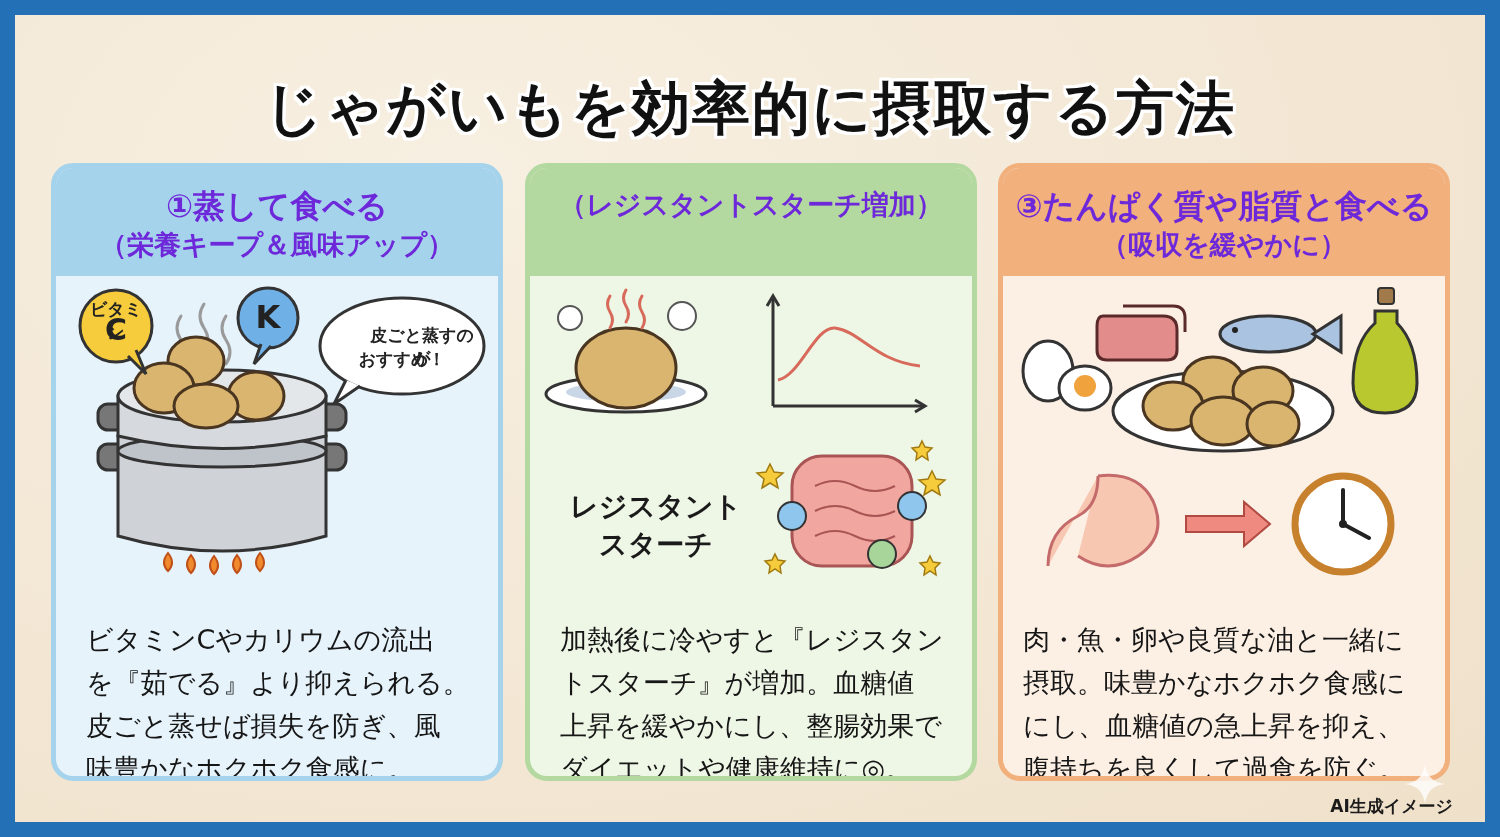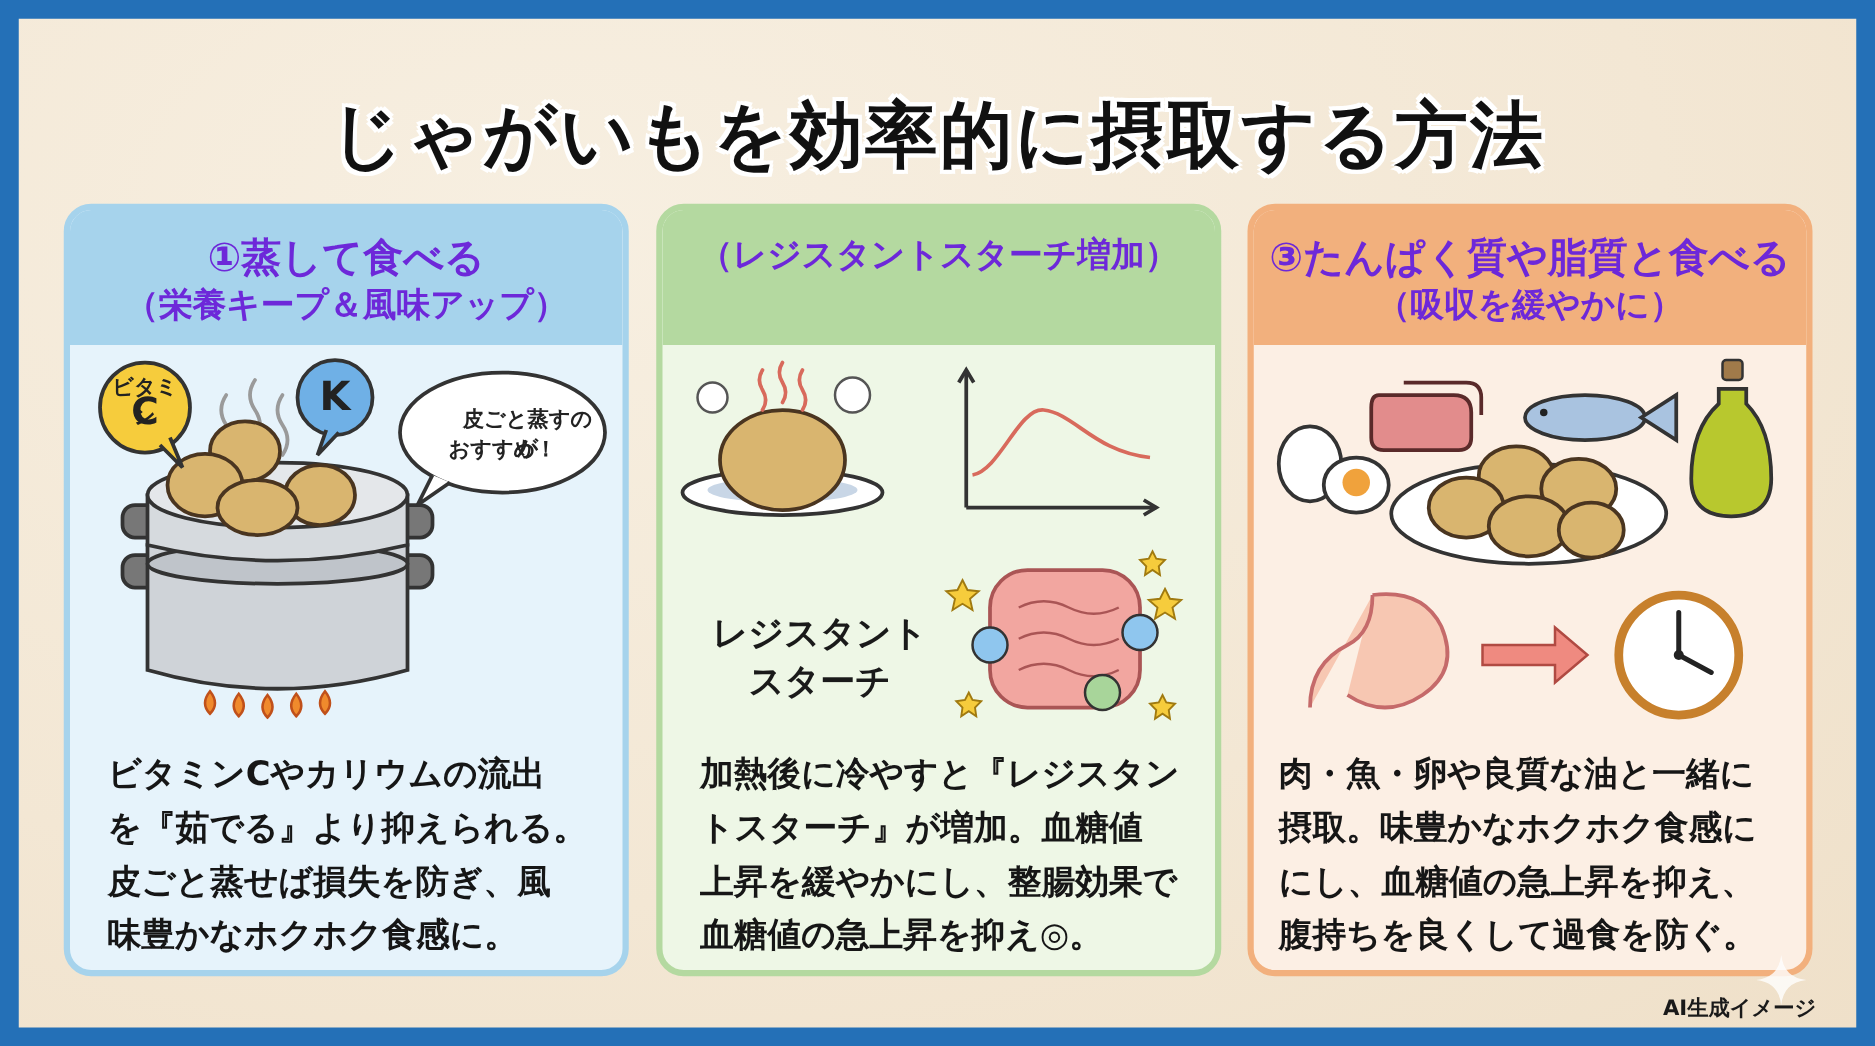--- a/index.html
+++ b/index.html
@@ -29,21 +29,21 @@
   .card.c2 { left: 510px; border-color: #b4d9a0; background: #eef7e6; }
   .card.c3 { left: 983px; border-color: #f2b07d; background: #fcefe4; }
   .card-head { height: 108px; padding-top: 18px; text-align: center; color: #6d28d9; }
   .c1 .card-head { background: #a6d3ec; }
   .c2 .card-head { background: #b4d9a0; }
   .c3 .card-head { background: #f2b07d; }
   .card-head .h1 { font-size: 32px; font-weight: bold; line-height: 40px; }
   .card-head .h2 { font-size: 27px; font-weight: bold; line-height: 38px; }
   .card-illu { position: relative; height: 322px; }
   .card-text {
-    padding: 0 18px 0 30px; font-size: 27px; font-weight: bold; line-height: 43px; color: #161616;
+    padding: 0 18px 0 30px; font-size: 27px; font-weight: normal; line-height: 43px; color: #161616; margin-top: 20px;
   }
   .c3 .card-text { padding-left: 20px; }
   .bubble-text { position: absolute; font-weight: bold; color: #222; text-align: center; }
   .rs-label { position: absolute; left: 40px; top: 212px; font-size: 28px; font-weight: bold; line-height: 38px; text-align: center; color: #1a1a1a; }
   .footer-note { position: absolute; right: 32px; bottom: 4px; font-size: 17px; font-weight: bold; color: #1a1a1a; }
   .sparkle { position: absolute; right: 40px; bottom: 18px; width: 40px; height: 40px; opacity: .8; }
 </style>
 </head>
 <body>
 
@@ -157,21 +157,21 @@
       </svg>
       <div class="rs-label">
         <div>レジスタント</div>
         <div>スターチ</div>
       </div>
     </div>
     <div class="card-text">
       <div>加熱後に冷やすと『レジスタン</div>
       <div>トスターチ』が増加。血糖値</div>
       <div>上昇を緩やかにし、整腸効果で</div>
-      <div>血糖値の急上昇を抑え◎。</div>
+      <div>ダイエットや健康維持に◎。</div>
     </div>
   </div>
 
   <div class="card c3">
     <div class="card-head">
       <div class="h1">③たんぱく質や脂質と食べる</div>
       <div class="h2">（吸収を緩やかに）</div>
     </div>
     <div class="card-illu">
       <svg width="442" height="322" viewBox="0 0 442 322">

